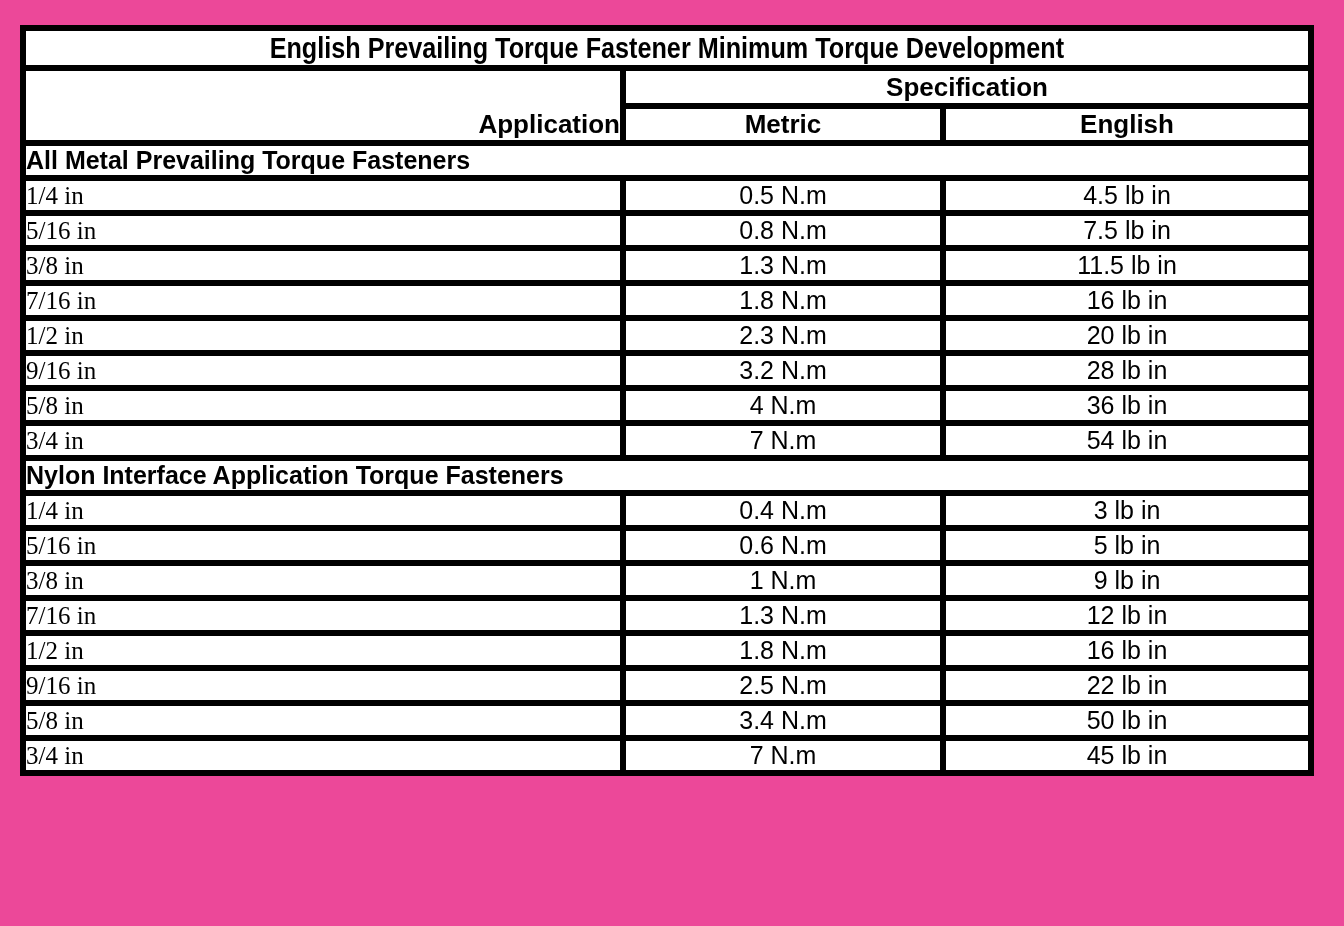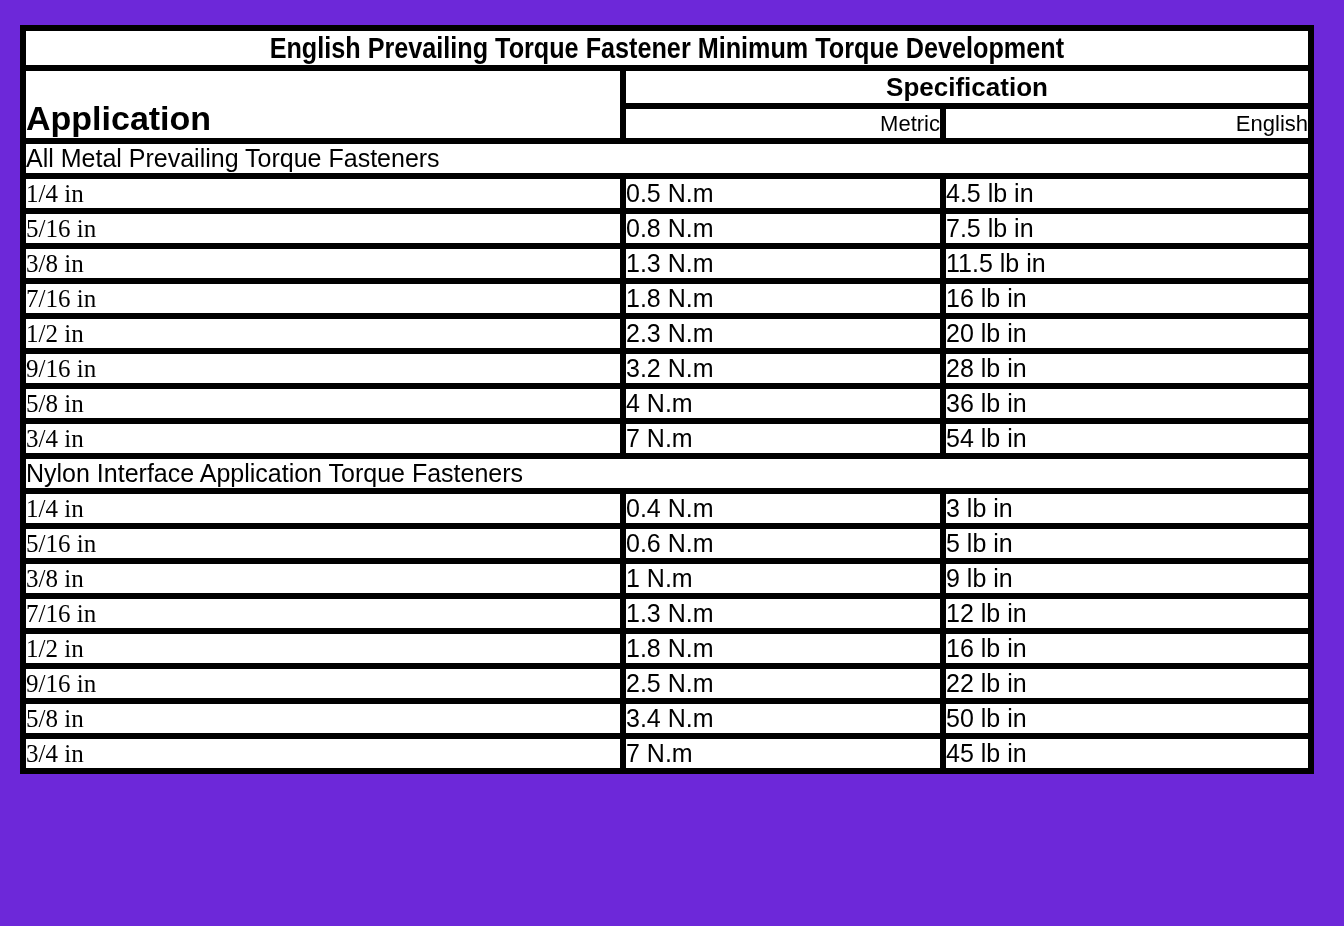--- a/index.html
+++ b/index.html
@@ -9,21 +9,21 @@
     background: #ffffff;
     width: 1344px;
     height: 926px;
     font-family: "Liberation Sans", sans-serif;
     color: #000000;
   }
   .page {
     position: relative;
     width: 1344px;
     height: 926px;
-    background: #6d28d9;
+    background: #ec4899;
     overflow: hidden;
   }
   table.torque-table {
     position: absolute;
     left: 20px;
     top: 25px;
     width: 1288px;
     border-collapse: collapse;
     table-layout: fixed;
   }
@@ -44,54 +44,55 @@
     border-bottom-width: 4px;
   }
   .title-inner {
     display: inline-block;
     transform: scaleX(0.84);
     transform-origin: center center;
   }
   
   tr.row-spec td { border-top-width: 4px; }
   td.app-header-cell {
-    text-align: left;
+    text-align: right;
     vertical-align: bottom;
     font-weight: bold;
-    font-size: 34px;
+    font-size: 26px;
     padding-bottom: 8px;
   }
   td.spec-header-cell {
     height: 38px;
     text-align: center;
     vertical-align: middle;
     font-weight: bold;
     font-size: 26px;
     border-bottom-width: 4px;
   }
   tr.row-units td { border-top-width: 4px; }
   td.unit-header-cell {
     height: 35px;
-    text-align: right;
-    vertical-align: middle;
-    font-weight: normal;
-    font-size: 22px;
+    text-align: center;
+    vertical-align: middle;
+    font-weight: bold;
+    font-size: 26px;
   }
   
   td.section-cell {
     height: 33px;
     text-align: left;
     vertical-align: middle;
     font-size: 25px;
     padding-left: 4px;
+    font-weight: bold;
   }
   
   td.data-cell {
     height: 35px;
-    text-align: left;
+    text-align: center;
     vertical-align: middle;
     font-size: 25px;
   }
   td.application-cell { text-align: left; }
   .app-inner {
     display: block;
     width: 275px;
     text-align: left;
     font-family: Liberation Serif, serif;
   }

